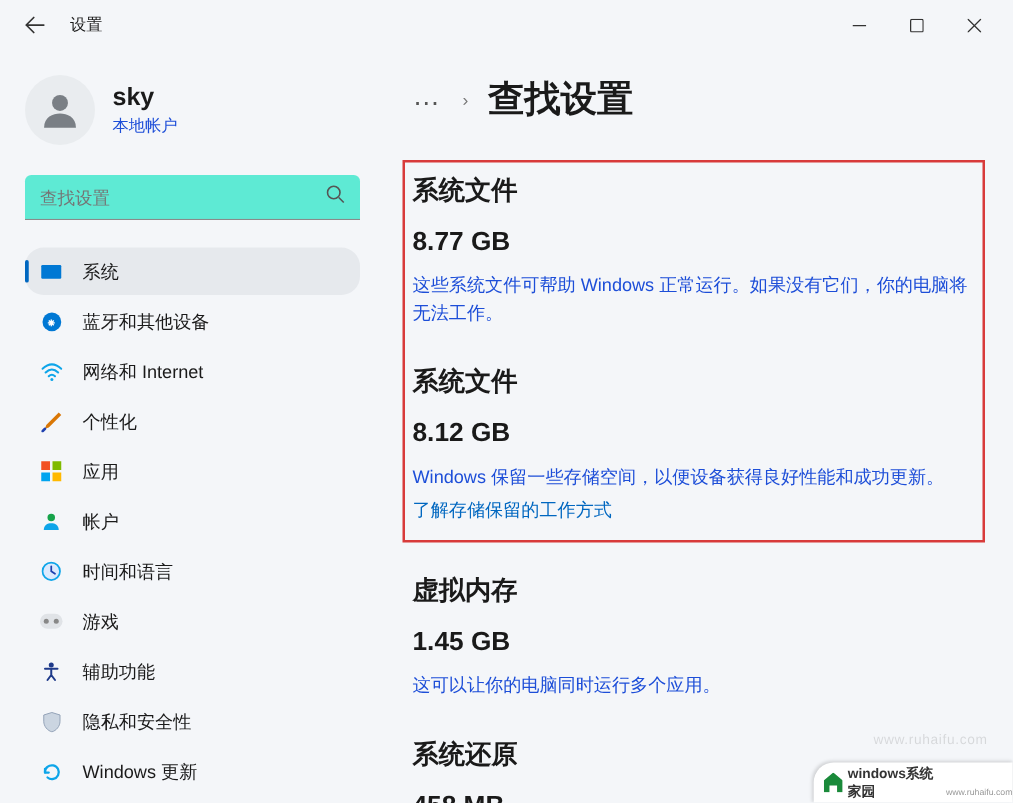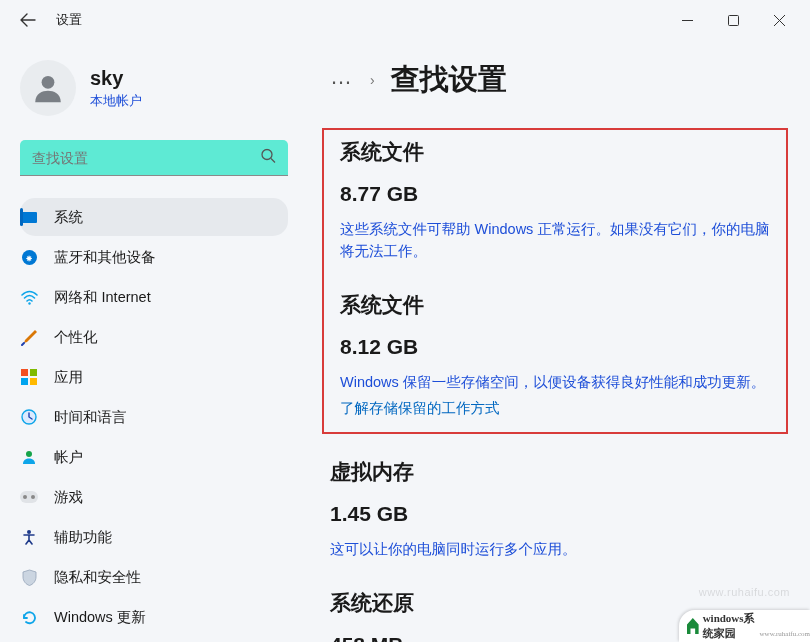--- a/index.html
+++ b/index.html
@@ -80,21 +80,21 @@
     right: 12px; top: 50%;
     transform: translateY(-50%);
   }
 
   .nav { display: flex; flex-direction: column; gap: 2px; }
   .nav-item {
     display: flex;
     align-items: center;
     gap: 16px;
     height: 38px;
-    padding: 0 0;
+    padding: 0 12px;
     border-radius: 15px;
     cursor: pointer;
     font-size: 14.5px;
     position: relative;
   }
   .nav-item.active {
     background: #e6e9ed;
   }
   .nav-item.active::before {
     content: "";
@@ -135,44 +135,43 @@
     align-items: center;
     gap: 16px;
     margin-bottom: 28px;
   }
   .bc-more { font-size: 22px; color: #555; letter-spacing: 2px; cursor:pointer; margin-top:-6px; }
   .bc-sep { color: #777; font-size: 14px; }
   .bc-title { font-size: 29px; font-weight: 600; }
 
   .red-box {
     border: 2px solid #d83b3b;
-    padding: 8px 6px 14px 16px;
+    padding: 8px 6px 14px 6px;
     margin-left: -8px;
     margin-right: -8px;
     margin-bottom: 24px;
   }
   .section-title { font-size: 21px; font-weight: 600; margin-bottom: 16px; }
   .section-value { font-size: 21px; font-weight: 600; margin-bottom: 12px; }
   .section-desc { font-size: 14.5px; color: #1d4ed8; line-height: 1.55; margin-bottom: 6px; }
   .section-link { font-size: 14.5px; color: #0067c0; cursor: pointer; }
   .section-block { margin-bottom: 28px; }
   .red-box .section-block:last-child { margin-bottom: 0; }
 
   .watermark {
     position: absolute;
     right: 0; bottom: 0;
-    width: 131px; height: 32px;
+    width: 159px; height: 32px;
     background: #fff;
     border-top-left-radius: 16px;
     display: flex;
     align-items: center;
     padding-left: 8px;
     gap: 4px;
     box-shadow: -1px -1px 3px rgba(0,0,0,0.15);
-    font-family: Liberation Serif, serif;
   }
   .watermark .logo {
     width: 18px; height: 16px;
     background: #1a8a3a;
     clip-path: polygon(0 100%, 0 40%, 50% 0, 100% 40%, 100% 100%, 70% 100%, 70% 65%, 30% 65%, 30% 100%);
   }
   .wm-text { font-size: 11px; color: #333; font-weight: 600;}
   .wm-sub { font-size: 7px; color: #999; margin-left: -2px; align-self: flex-end; margin-bottom: 4px;}
 
   .faint-wm {
@@ -274,36 +273,36 @@
             <span class="icon-apps">
               <span></span>
               <span></span>
               <span></span>
               <span></span>
             </span>
           </span>
         <span>应用</span>
       </div>
       <div class="nav-item">
+        <span class="nav-icon icon-account">
+            <svg viewBox="0 0 16 16">
+              <circle cx="8" cy="5" r="3" fill="#16a34a"></circle>
+              <path d="M2 15 C2 11 5 9.5 8 9.5 C11 9.5 14 11 14 15 Z" fill="#0ea5e9"></path>
+            </svg>
+          </span>
+        <span>帐户</span>
+      </div>
+      <div class="nav-item">
         <span class="nav-icon icon-time">
             <svg viewBox="0 0 16 16">
               <circle cx="8" cy="8" r="7" stroke="#0ea5e9" stroke-width="1.4" fill="#dbeafe"></circle>
               <path d="M8 4 V8 L11 10" stroke="#1e40af" stroke-width="1.4" fill="none" stroke-linecap="round"></path>
             </svg>
           </span>
         <span>时间和语言</span>
-      </div>
-      <div class="nav-item">
-        <span class="nav-icon icon-account">
-            <svg viewBox="0 0 16 16">
-              <circle cx="8" cy="5" r="3" fill="#16a34a"></circle>
-              <path d="M2 15 C2 11 5 9.5 8 9.5 C11 9.5 14 11 14 15 Z" fill="#0ea5e9"></path>
-            </svg>
-          </span>
-        <span>帐户</span>
       </div>
       <div class="nav-item">
         <span class="nav-icon">
             <span class="icon-game"></span>
           </span>
         <span>游戏</span>
       </div>
       <div class="nav-item">
         <span class="nav-icon icon-access">
             <svg viewBox="0 0 16 16">

